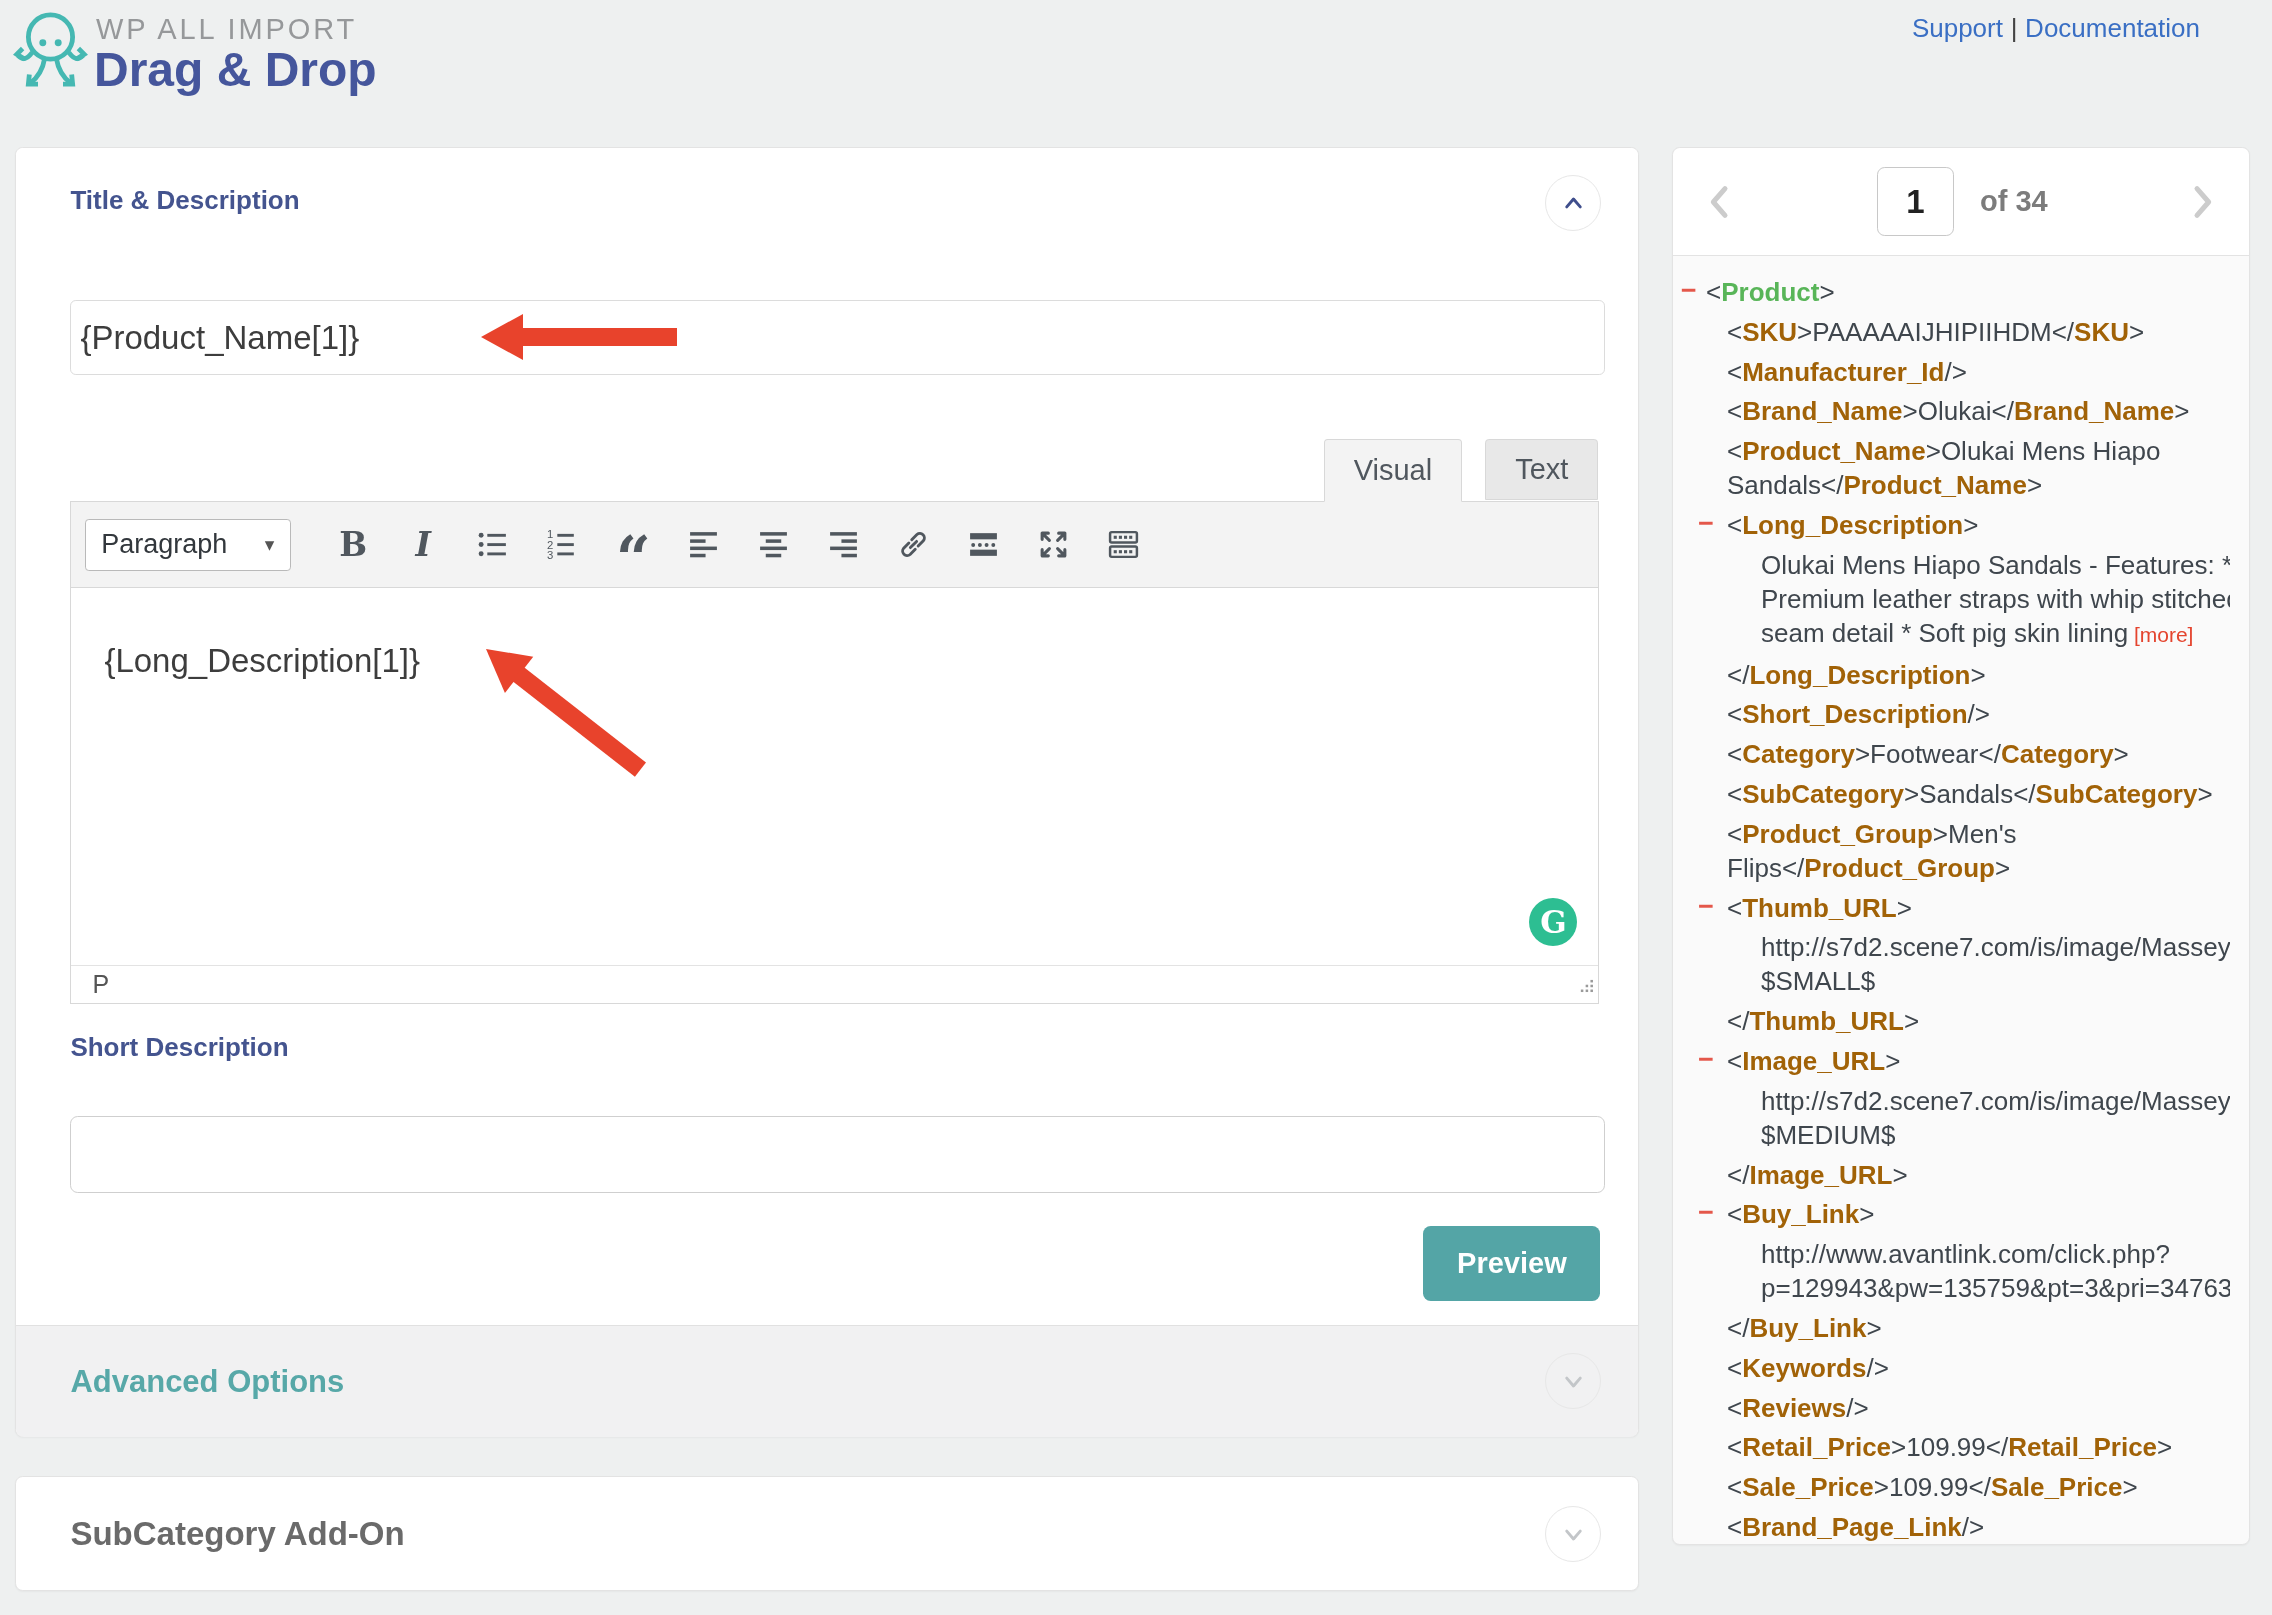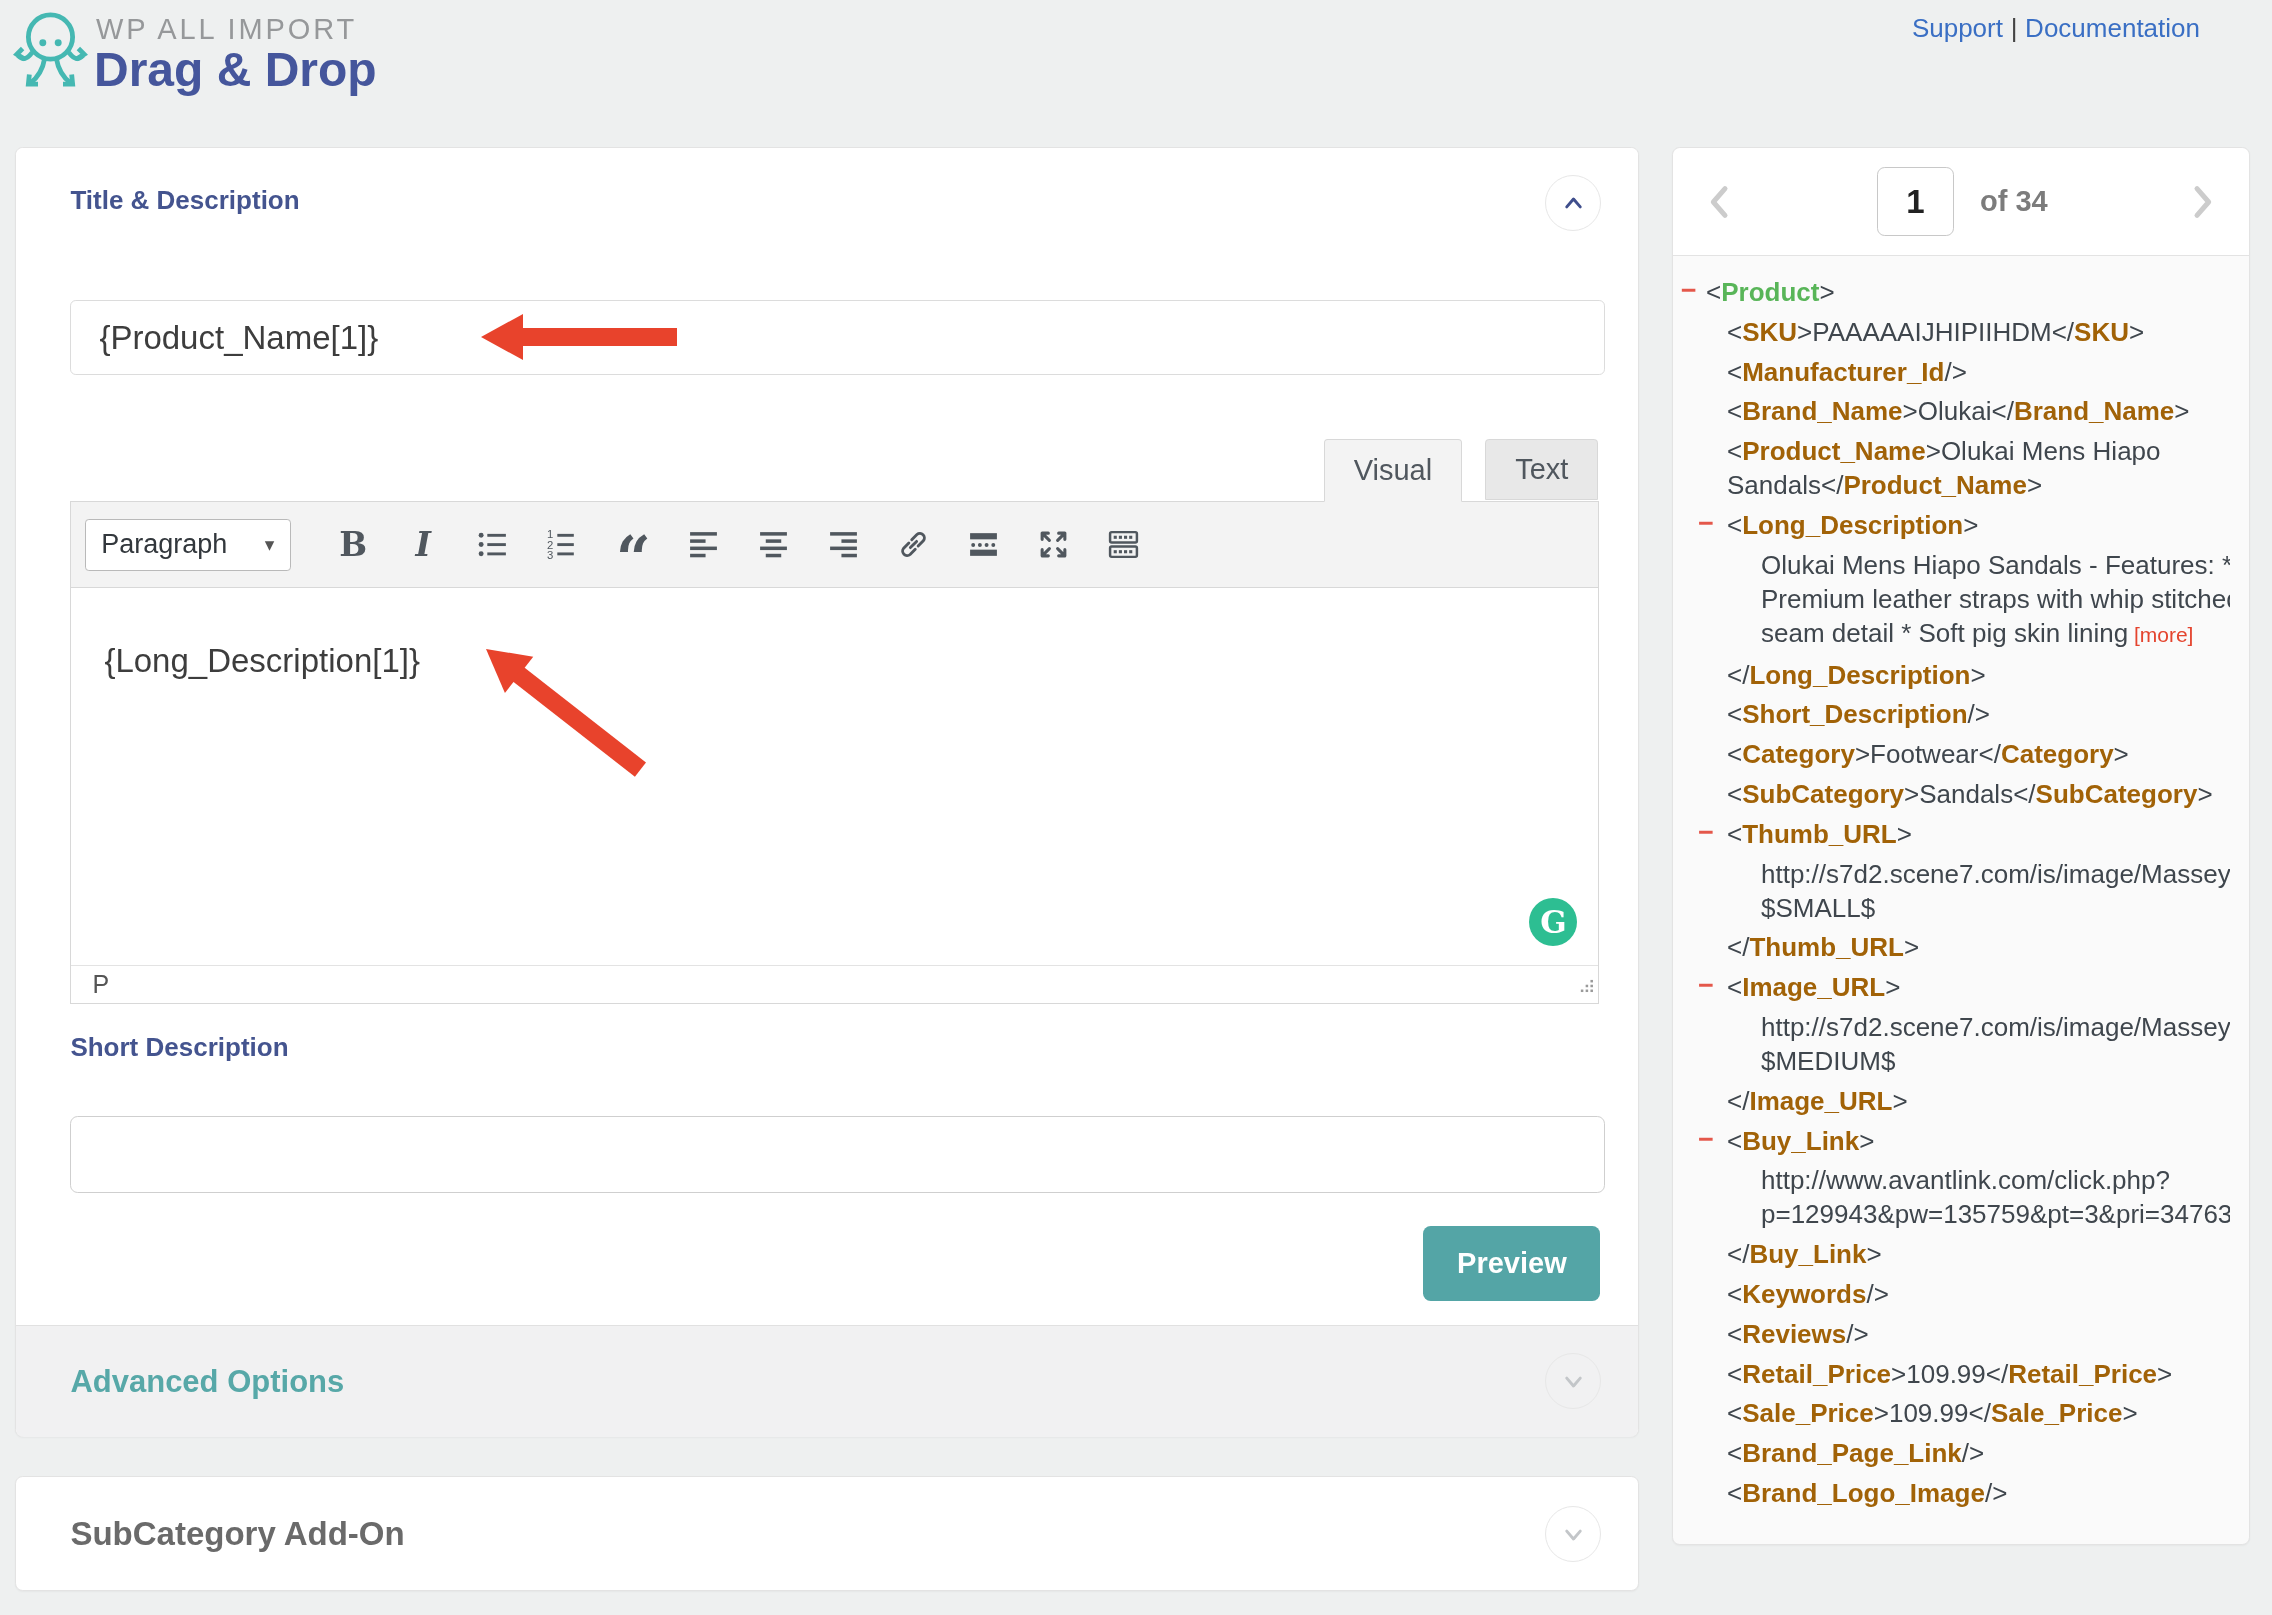--- a/index.html
+++ b/index.html
@@ -20,21 +20,21 @@
   .hdr-sep { color:#444; margin:0 7.7px; }
   
   .card { position:absolute; background:#fff; border:1px solid #e3e3e3; border-radius:7.7px; box-shadow:0 1px 1.9px rgba(0,0,0,.04); }
   #main-card { left:15.4px; top:147px; width:1624px; height:1290px; }
   #main-white { position:absolute; left:0; top:0; right:0; height:1177px; background:#fff; border-radius:7.7px 7.7px 0 0; }
   #adv-strip { position:absolute; left:0; top:1177px; right:0; height:112px; background:#f1f1f2; border-top:1px solid #e1e1e1; border-radius:0 0 7.7px 7.7px; }
   .sec-title { font-size:26px; font-weight:700; color:#44548f; }
   #td-title { position:absolute; left:54px; top:37px; }
   .circ-btn { position:absolute; width:56px; height:56px; border:1.9px solid #e7e7e7; border-radius:50%; background:transparent; display:flex; align-items:center; justify-content:center; cursor:pointer; }
   
-  .big-input { position:absolute; background:#fff; border:1.9px solid #dcdcdc; border-radius:5.8px; font-family:"Liberation Sans",sans-serif; font-size:33px; color:#3d3d3d; padding:0 28px; outline:none; }
+  .big-input { position:absolute; background:#fff; border:1.9px solid #dcdcdc; border-radius:5.8px; font-family:"Liberation Sans",sans-serif; font-size:33px; color:#3d3d3d; padding:0 9px; outline:none; }
   #title-input { left:54px; top:152px; width:1535px; height:75px; }
   
   .arrow { position:absolute; width:202px; height:46px; pointer-events:none; z-index:5; }
   .arrow .head { position:absolute; left:0; top:0; width:0; height:0; border-top:23px solid transparent; border-bottom:23px solid transparent; border-right:42px solid #e8432c; }
   .arrow .shaft { position:absolute; left:40px; top:14.4px; height:17.3px; width:156px; background:#e8432c; }
   #arrow-title { left:465px; top:166px; }
   #arrow-desc { left:415px; top:38px; transform:rotate(38deg); transform-origin:0 23px; }
   
   #tabs { position:absolute; right:40px; top:291px; display:flex; gap:23px; align-items:flex-end; z-index:3; }
   .tab { height:61px; padding:0 29px; display:flex; align-items:center; font-size:29px; color:#50575e; border:1px solid #d8d8d8; border-radius:3.8px 3.8px 0 0; cursor:pointer; }
@@ -305,20 +305,21 @@
       <div class="xml-row d1"><span class="minus m1">−</span><span class="xbr">&lt;</span><span class="xtag">Long_Description</span><span class="xbr">&gt;</span></div>
       <div class="xml-row d2 val">
         <div class="vline">Olukai Mens Hiapo Sandals - Features: *</div>
         <div class="vline">Premium leather straps with whip stitched</div>
         <div class="vline">seam detail * Soft pig skin lining<span class="more"> [more]</span></div>
       </div>
       <div class="xml-row d1"><span class="xbr">&lt;/</span><span class="xtag">Long_Description</span><span class="xbr">&gt;</span></div>
       <div class="xml-row d1"><span class="xbr">&lt;</span><span class="xtag">Short_Description</span><span class="xbr">/&gt;</span></div>
       <div class="xml-row d1"><span class="xbr">&lt;</span><span class="xtag">Category</span><span class="xbr">&gt;</span><span class="xval">Footwear</span><span class="xbr">&lt;/</span><span class="xtag">Category</span><span class="xbr">&gt;</span></div>
       <div class="xml-row d1"><span class="xbr">&lt;</span><span class="xtag">SubCategory</span><span class="xbr">&gt;</span><span class="xval">Sandals</span><span class="xbr">&lt;/</span><span class="xtag">SubCategory</span><span class="xbr">&gt;</span></div>
+      <div class="xml-row d1"><span class="xbr">&lt;</span><span class="xtag">Product_Group</span><span class="xbr">&gt;</span><span class="xval">Men's Flips</span><span class="xbr">&lt;/</span><span class="xtag">Product_Group</span><span class="xbr">&gt;</span></div>
       <div class="xml-row d1"><span class="minus m1">−</span><span class="xbr">&lt;</span><span class="xtag">Thumb_URL</span><span class="xbr">&gt;</span></div>
       <div class="xml-row d2 val">
         <div class="vline">http://s7d2.scene7.com/is/image/Masseys/PA</div>
         <div class="vline">$SMALL$</div>
       </div>
       <div class="xml-row d1"><span class="xbr">&lt;/</span><span class="xtag">Thumb_URL</span><span class="xbr">&gt;</span></div>
       <div class="xml-row d1"><span class="minus m1">−</span><span class="xbr">&lt;</span><span class="xtag">Image_URL</span><span class="xbr">&gt;</span></div>
       <div class="xml-row d2 val">
         <div class="vline">http://s7d2.scene7.com/is/image/Masseys/PA</div>
         <div class="vline">$MEDIUM$</div>

